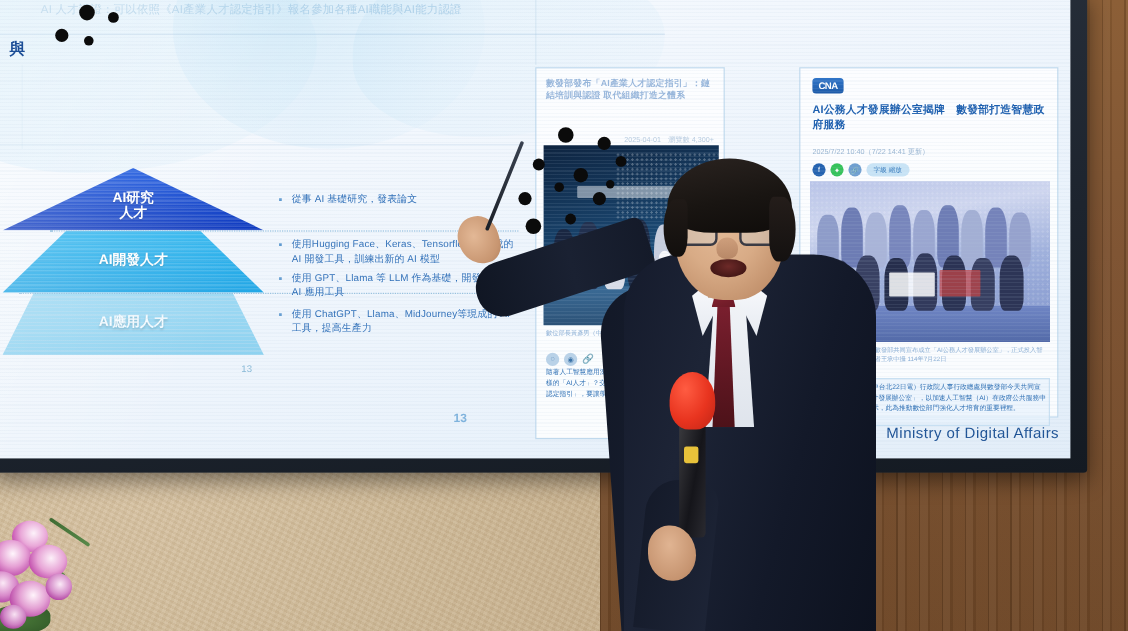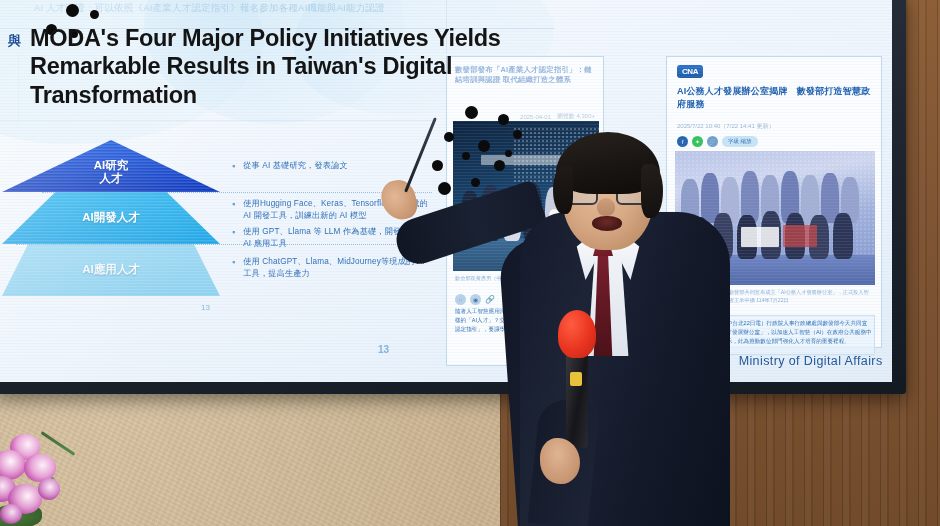--- a/index.html
+++ b/index.html
@@ -562,21 +562,20 @@
     <div class="petal" style="left:8px;  top:18px; width:34px; height:30px; background:radial-gradient(circle at 55% 38%, #fff6fc 0%, #e59fd4 42%, #a5178f 95%);"></div>
     <div class="petal" style="left:40px; top:22px; width:32px; height:28px; background:radial-gradient(circle at 58% 40%, #fdf0f9 0%, #e7a4d6 45%, #ad1d95 95%);"></div>
     <div class="petal" style="left:2px;  top:44px; width:30px; height:26px; background:radial-gradient(circle at 55% 38%, #fbe9f6 0%, #d98ccb 45%, #96128a 95%);"></div>
     <div class="petal" style="left:24px; top:52px; width:34px; height:30px; background:radial-gradient(circle at 58% 40%, #fff4fb 0%, #e3a0d3 42%, #a41a90 95%);"></div>
     <div class="petal" style="left:54px; top:46px; width:22px; height:22px; background:radial-gradient(circle at 55% 40%, #fbeaf7 0%, #d68fcb 48%, #9b1589 95%);"></div>
 
     <div class="petal" style="left:16px; top:72px; width:22px; height:20px; background:radial-gradient(circle at 55% 40%, #f8e2f3 0%, #cf83c4 50%, #8e1182 95%);"></div>
   </div>
 
   <div class="moda-mark">與</div>
-  <div class="headline">MODA's Four Major Policy Initiatives Yields Remarkable Results in Taiwan's Digital Transformation</div>
 
   <div class="dotset">
     <div class="bd" style="left:66px;  top:4px;   width:13px; height:13px;"></div>
     <div class="bd" style="left:90px;  top:10px;  width:9px;  height:9px;"></div>
     <div class="bd" style="left:46px;  top:24px;  width:11px; height:11px;"></div>
     <div class="bd" style="left:70px;  top:30px;  width:8px;  height:8px;"></div>
     <div class="bd" style="left:465px; top:106px; width:13px; height:13px;"></div>
     <div class="bd" style="left:498px; top:114px; width:11px; height:11px;"></div>
     <div class="bd" style="left:444px; top:132px; width:10px; height:10px;"></div>
     <div class="bd" style="left:478px; top:140px; width:12px; height:12px;"></div>

